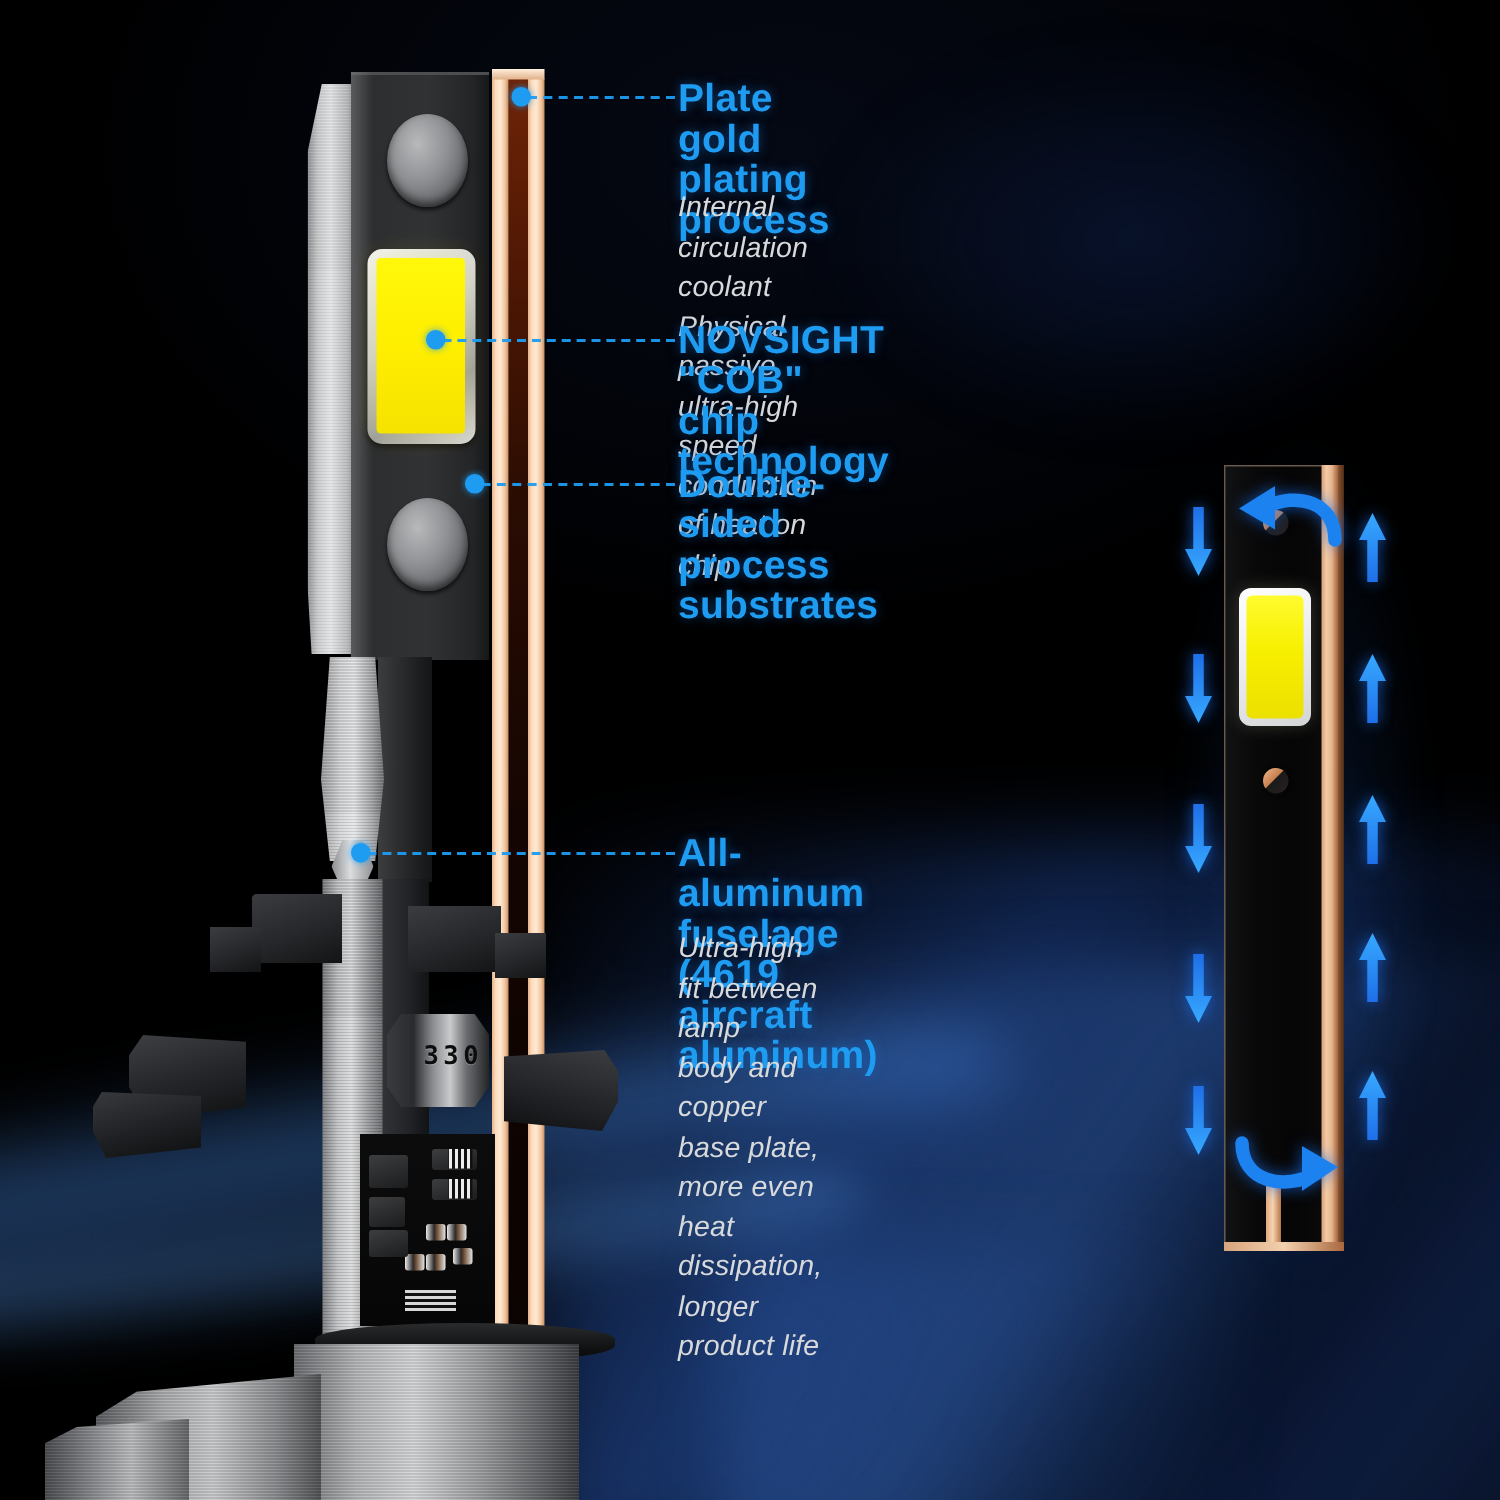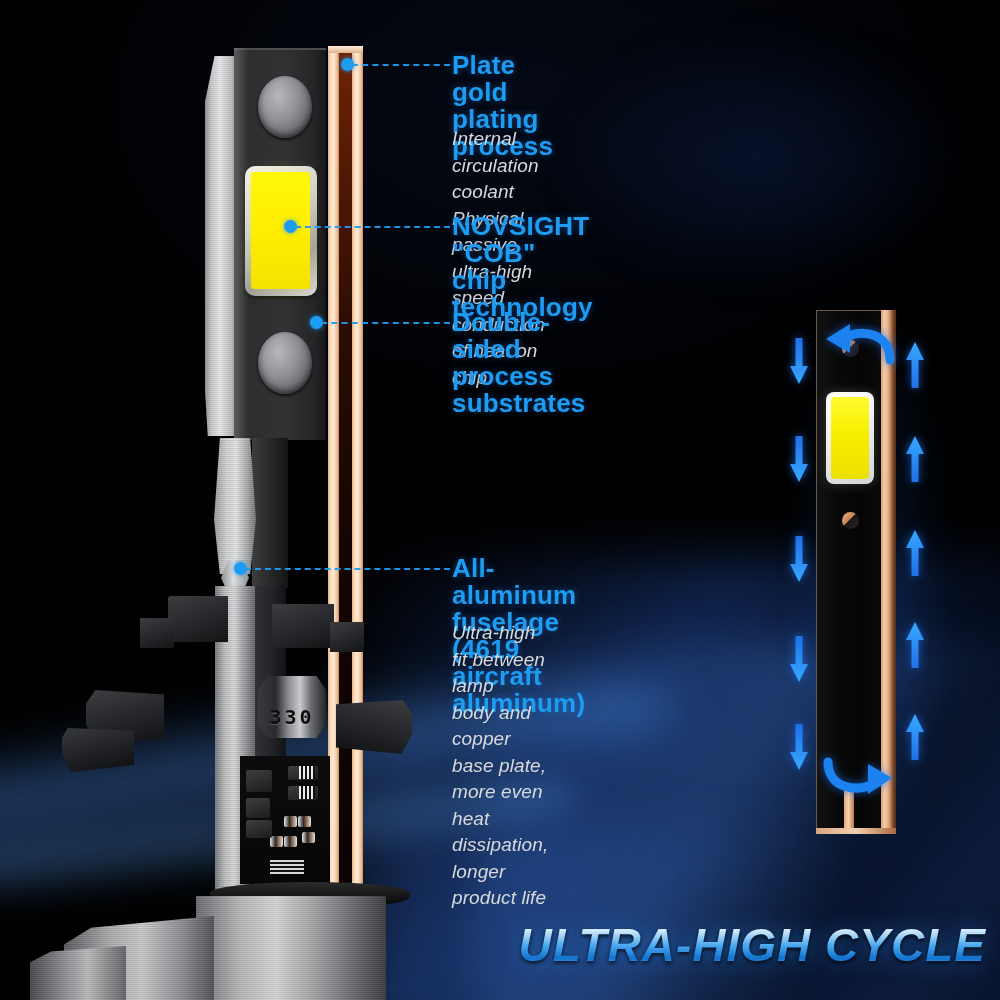--- a/index.html
+++ b/index.html
@@ -146,24 +146,23 @@
   .w3 { left:272px; top:604px; width:62px; height:44px; }
   .w4 { left:330px; top:622px; width:34px; height:30px; }
 
   .nut {
     position:absolute; left:258px; top:676px; width:68px; height:62px;
     background:linear-gradient(90deg,#3a3b3e 0%,#2a2b2e 26%,#8b8d90 45%,#c9cacc 62%,#6a6c6f 78%,#242527 100%);
     clip-path: polygon(0% 22%, 14% 0%, 86% 0%, 100% 22%, 100% 78%, 86% 100%, 14% 100%, 0% 78%);
   }
   .nut-txt {
     position:absolute; left:262px; top:694px; width:60px;
-    font-family:"DejaVu Sans Mono", monospace; font-size:20px; letter-spacing:3px;
-    color:#0d0d0e; font-weight:700; text-align:center;
+    font-family:"DejaVu Sans Mono", monospace; font-size:17px; letter-spacing:3px;
+    color:#0d0d0e; font-weight:700; text-align:right;
     text-shadow:0 1px 0 rgba(255,255,255,.22);
-    margin-top:11px;
   }
 
   .hex-l {
     position:absolute; left:86px; top:690px; width:78px; height:56px;
     background:linear-gradient(165deg,#3e3f42,#25262a 50%,#0f1011);
     clip-path: polygon(12% 0%, 100% 8%, 100% 86%, 16% 100%, 0% 62%, 0% 24%);
   }
   .hex-l2 {
     position:absolute; left:62px; top:728px; width:72px; height:44px;
     background:linear-gradient(165deg,#38393c,#1f2023 55%,#0d0e0f);
@@ -489,16 +488,15 @@
     </div>
     <div class="curve" style="left:40px; top:452px;">
       <svg width="78" height="50" viewBox="0 0 78 50">
         <path d="M8 14 C8 40, 36 46, 58 34" stroke="#1c82f0" stroke-width="9" fill="none" stroke-linecap="round"></path>
         <path d="M48 46 L72 30 L48 16 Z" fill="#1c82f0"></path>
       </svg>
     </div>
   </div>
 
   <div id="headline">
-    <div>ULTRA-HIGH CYCLE</div>
   </div>
 
 </div>
 
 </body></html>

